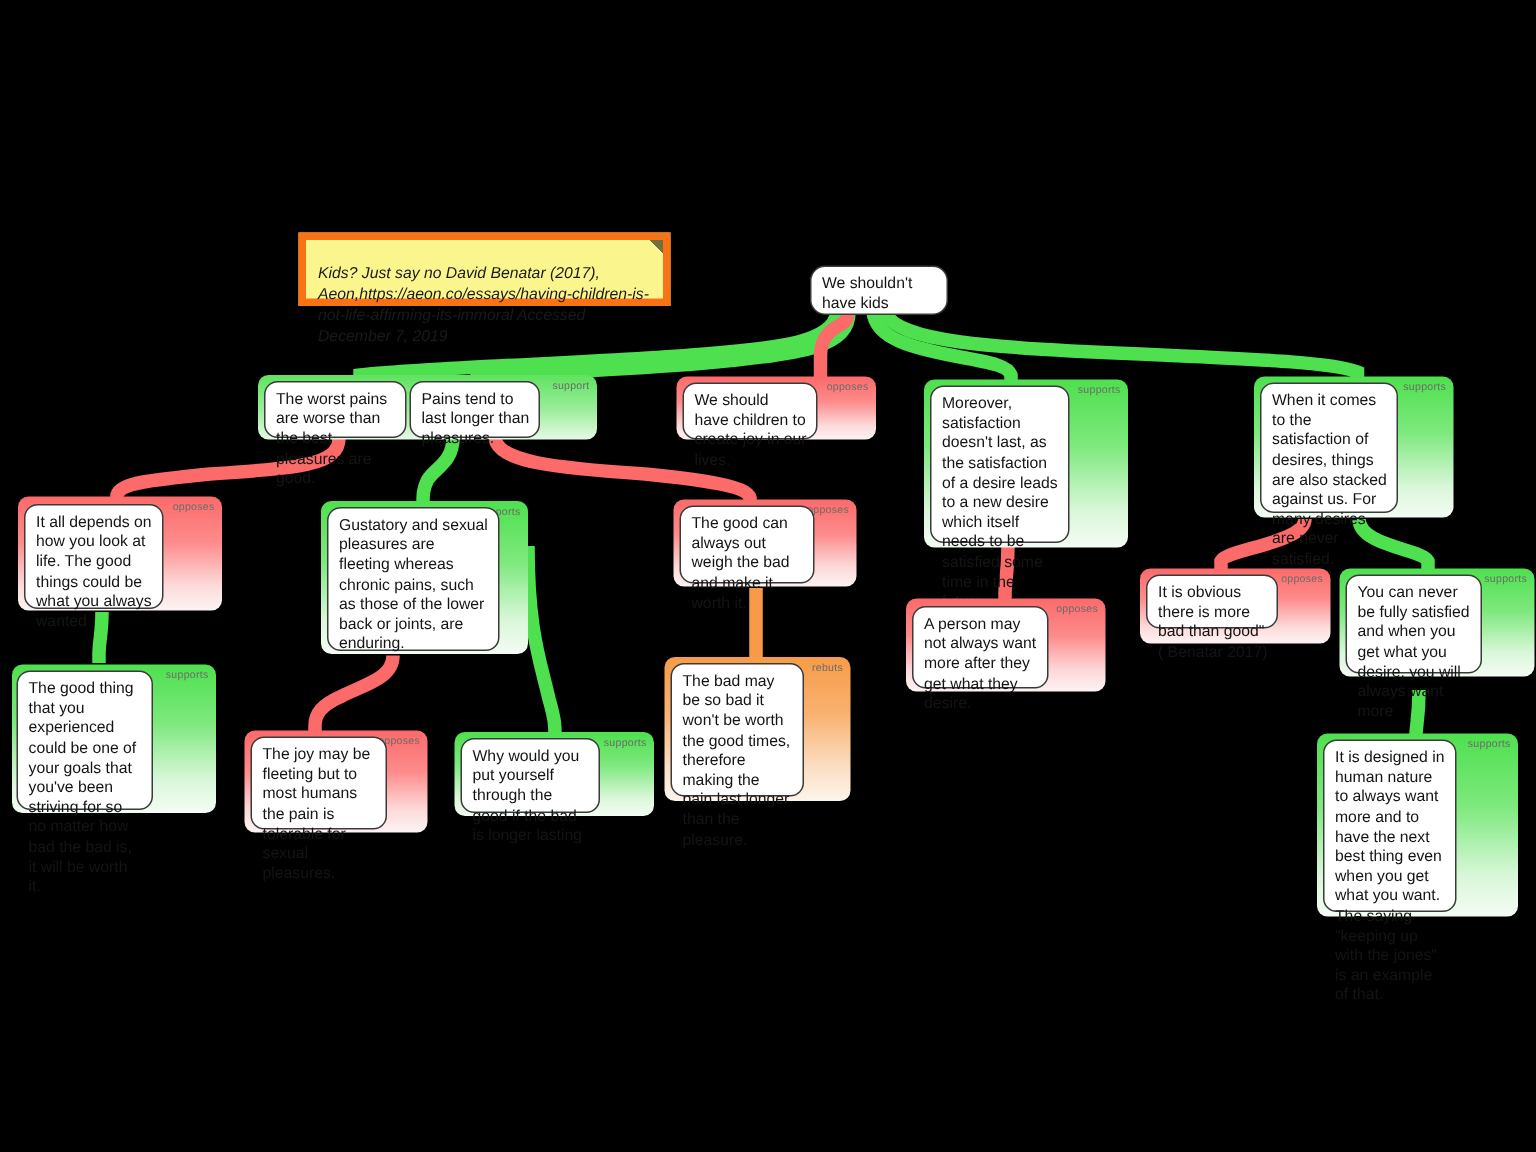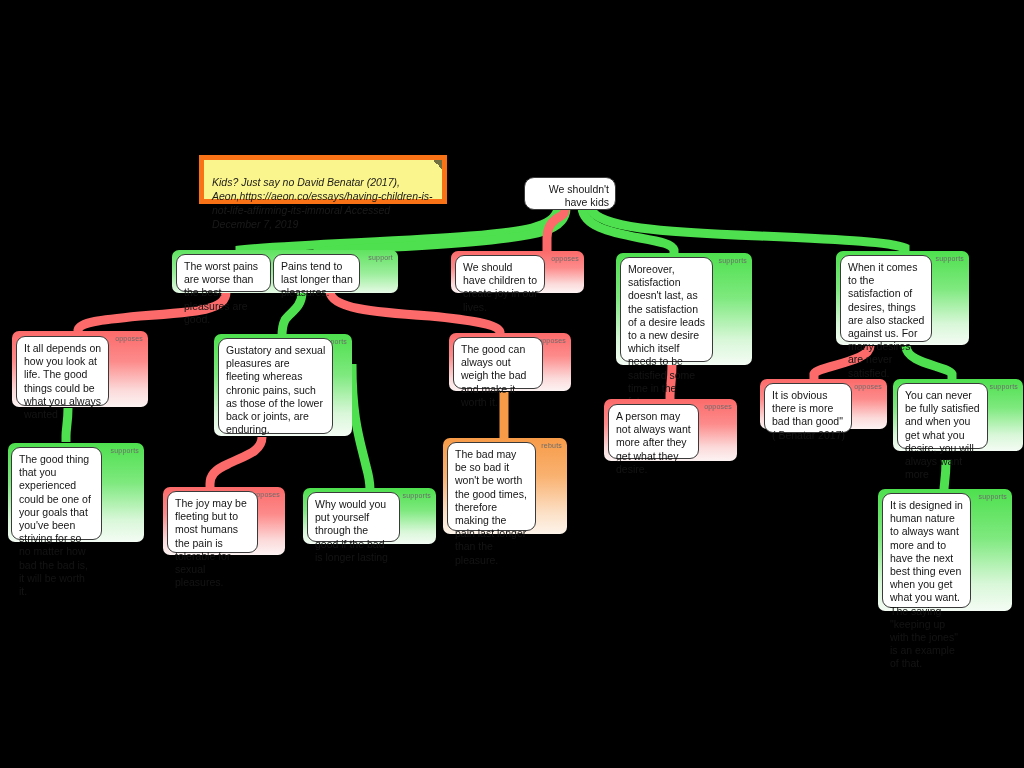--- a/index.html
+++ b/index.html
@@ -70,21 +70,21 @@
 
       <path d="M946,460 C946,478 944,484 944,490 L944,496" stroke="#4ee04e" stroke-width="9"></path>
     </g>
   </svg>
 
   <div class="note" style="left:199px;top:155px;width:248px;height:49px;">
     <span class="fold"></span>
     <span>Kids? Just say no David Benatar (2017), Aeon,https://aeon.co/essays/having-children-is-not-life-affirming-its-immoral Accessed December 7, 2019</span>
   </div>
 
-  <div class="card root" style="left:524px;top:177px;width:92px;height:33px;text-align:right;">
+  <div class="card root" style="left:540px;top:177px;width:92px;height:33px;">
     <span>We shouldn't have kids</span>
   </div>
 
   <div class="panel flat-supports" style="left:172px;top:250px;width:226px;height:43px;">
     <span class="ptag">support</span>
   </div>
   <div class="card" style="left:176px;top:254px;width:95px;height:38px;">
     <span>The worst pains are worse than the best pleasures are good.</span>
   </div>
   <div class="card" style="left:273px;top:254px;width:87px;height:38px;">
@@ -164,21 +164,21 @@
   <div class="panel opposes" style="left:604px;top:399px;width:133px;height:62px;">
     <span class="ptag">opposes</span>
   </div>
   <div class="card" style="left:608px;top:404px;width:91px;height:55px;">
     <span>A person may not always want more after they get what they desire.</span>
   </div>
 
   <div class="panel opposes" style="left:760px;top:379px;width:127px;height:50px;">
     <span class="ptag">opposes</span>
   </div>
-  <div class="card" style="left:764px;top:383px;width:88px;height:50px;">
+  <div class="card" style="left:764px;top:383px;width:88px;height:36px;">
     <span>It is obvious there is more bad than good" ( Benatar 2017)</span>
   </div>
 
   <div class="panel supports" style="left:893px;top:379px;width:130px;height:72px;">
     <span class="ptag">supports</span>
   </div>
   <div class="card" style="left:897px;top:383px;width:91px;height:66px;">
     <span>You can never be fully satisfied and when you get what you desire, you will always want more</span>
   </div>
 

